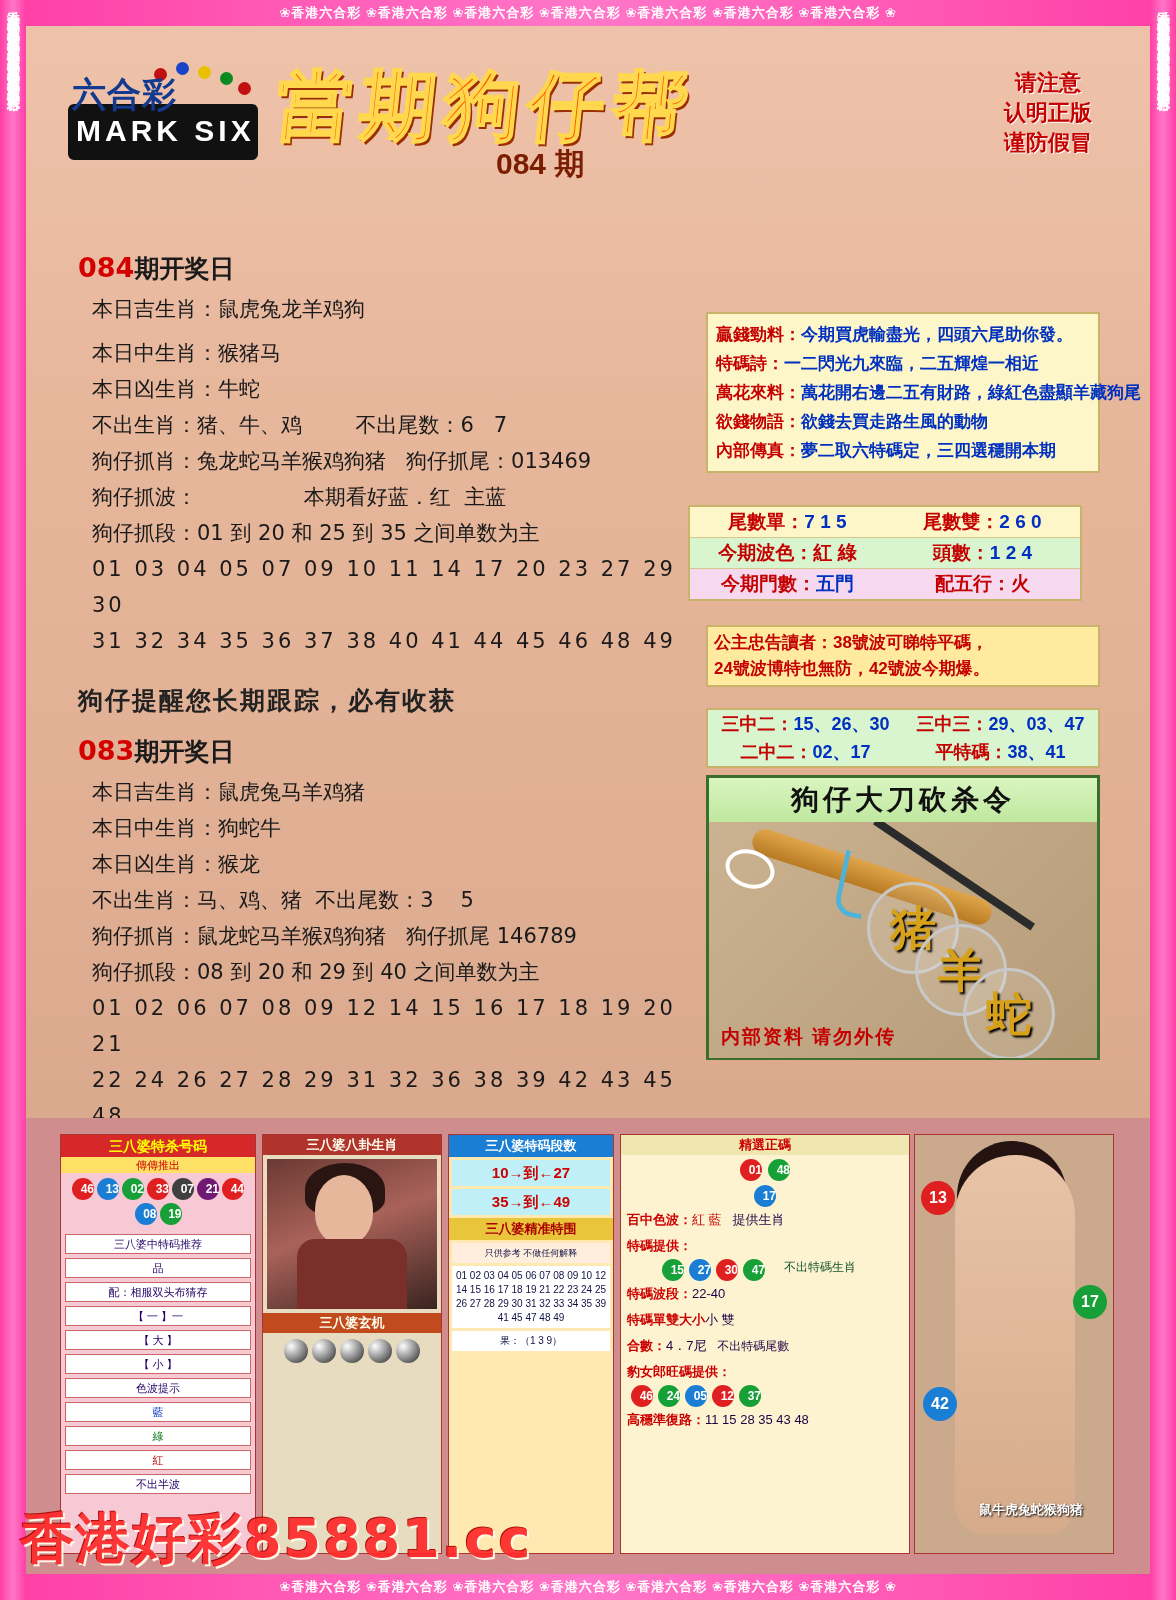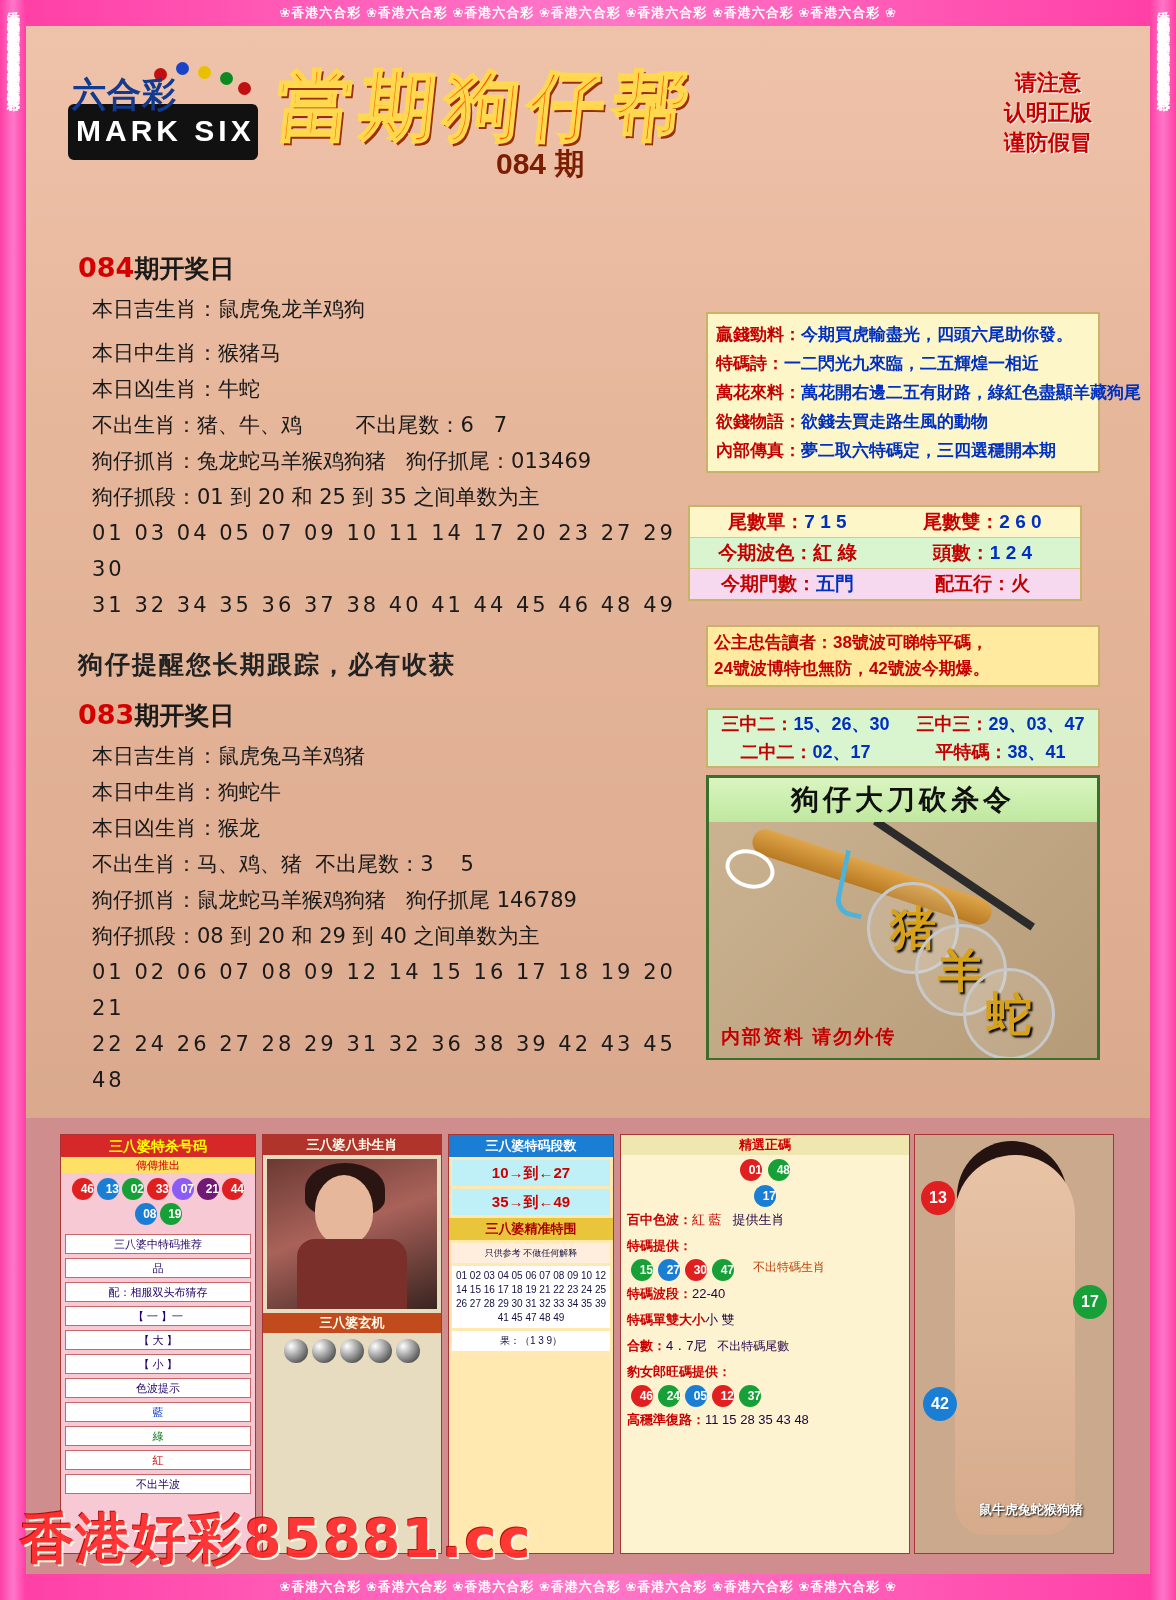--- a/index.html
+++ b/index.html
@@ -256,20 +256,21 @@
   <div class="leftcol">
     <div class="sec-title">
       <span class="num">084</span><span>期开奖日</span>
     </div>
     <div class="row indent"><span>本日吉生肖：</span><span>鼠虎兔龙羊鸡狗</span></div>
     <div style="height:8px"></div>
     <div class="row indent"><span>本日中生肖：</span><span>猴猪马</span></div>
     <div class="row indent"><span>本日凶生肖：</span><span>牛蛇</span></div>
     <div class="row indent"><span>不出生肖：</span><span>猪、牛、鸡        不出尾数：6   7</span></div>
     <div class="row indent"><span>狗仔抓肖：</span><span>兔龙蛇马羊猴鸡狗猪   狗仔抓尾：013469</span></div>
+    <div class="row indent"><span>狗仔抓波：</span><span>                本期看好蓝．红  主蓝</span></div>
     <div class="row indent"><span>狗仔抓段：</span><span>01 到 20 和 25 到 35 之间单数为主</span></div>
     <div class="numline">01 03 04 05 07 09 10 11 14 17 20 23 27 29 30</div>
     <div class="numline">31 32 34 35 36 37 38 40 41 44 45 46 48 49</div>
 
     <div class="remind">狗仔提醒您长期跟踪，必有收获</div>
 
     <div class="sec-title">
       <span class="num">083</span><span>期开奖日</span>
     </div>
     <div class="row indent"><span>本日吉生肖：</span><span>鼠虎兔马羊鸡猪</span></div>
@@ -338,21 +339,21 @@
   <div class="bottom">
 
     <div class="bp p1">
       <div class="hdr">三八婆特杀号码</div>
       <div class="sub">傳傳推出</div>
       <div class="balls">
         <span class="ball" style="background:#e02020;">46</span>
         <span class="ball" style="background:#1a7fd4;">13</span>
         <span class="ball" style="background:#18a038;">02</span>
         <span class="ball" style="background:#e02020;">33</span>
-        <span class="ball" style="background:#8b5cf6;">07</span>
+        <span class="ball" style="background:#404040;">07</span>
         <span class="ball" style="background:#701a75;">21</span>
         <span class="ball" style="background:#e02020;">44</span>
         <span class="ball" style="background:#1a7fd4;">08</span>
         <span class="ball" style="background:#18a038;">19</span>
       </div>
       <div class="boxrow">三八婆中特码推荐</div>
       <div class="boxrow">品</div>
       <div class="boxrow">配：相服双头布猜存</div>
       <div class="boxrow">【 一 】一</div>
       <div class="boxrow">【 大 】</div>
@@ -399,26 +400,26 @@
             <span class="ball" style="background:#e02020;">01</span>
             <span class="ball" style="background:#18a038;">48</span>
           </div>
           <div style="display:flex;gap:6px;justify-content:center;">
             <span class="ball" style="background:#1a7fd4;">17</span>
           </div>
         </div>
       </div>
       <div class="line"><b>百中色波：</b><span class="red">紅 藍</span> &nbsp;&nbsp;<span>提供生肖</span></div>
       <div class="line"><b>特碼提供：</b></div>
-      <div style="display:flex;gap:5px;padding-left:10px;">
+      <div style="display:flex;gap:5px;padding-left:10px;margin-left:31px;">
         <span class="ball" style="background:#18a038;">15</span>
         <span class="ball" style="background:#1a7fd4;">27</span>
         <span class="ball" style="background:#e02020;">30</span>
         <span class="ball" style="background:#18a038;">47</span>
-        <span style="font-size:12px;color:#c2410c;margin-left:14px;">不出特碼生肖</span>
+        <span style="font-size:12px;color:#14532d;margin-left:14px;">不出特碼生肖</span>
       </div>
       <div class="line"><b>特碼波段：</b><span>22-40</span></div>
       <div class="line"><b>特碼單雙大小</b><span>小    雙</span></div>
       <div class="line"><b>合數：</b><span>4．7尼</span> &nbsp;&nbsp;<span style="font-size:12px;">不出特碼尾數</span></div>
       <div class="line"><b>豹女郎旺碼提供：</b></div>
       <div style="display:flex;gap:5px;padding-left:10px;">
         <span class="ball" style="background:#e02020;">46</span>
         <span class="ball" style="background:#18a038;">24</span>
         <span class="ball" style="background:#1a7fd4;">05</span>
         <span class="ball" style="background:#e02020;">12</span>

